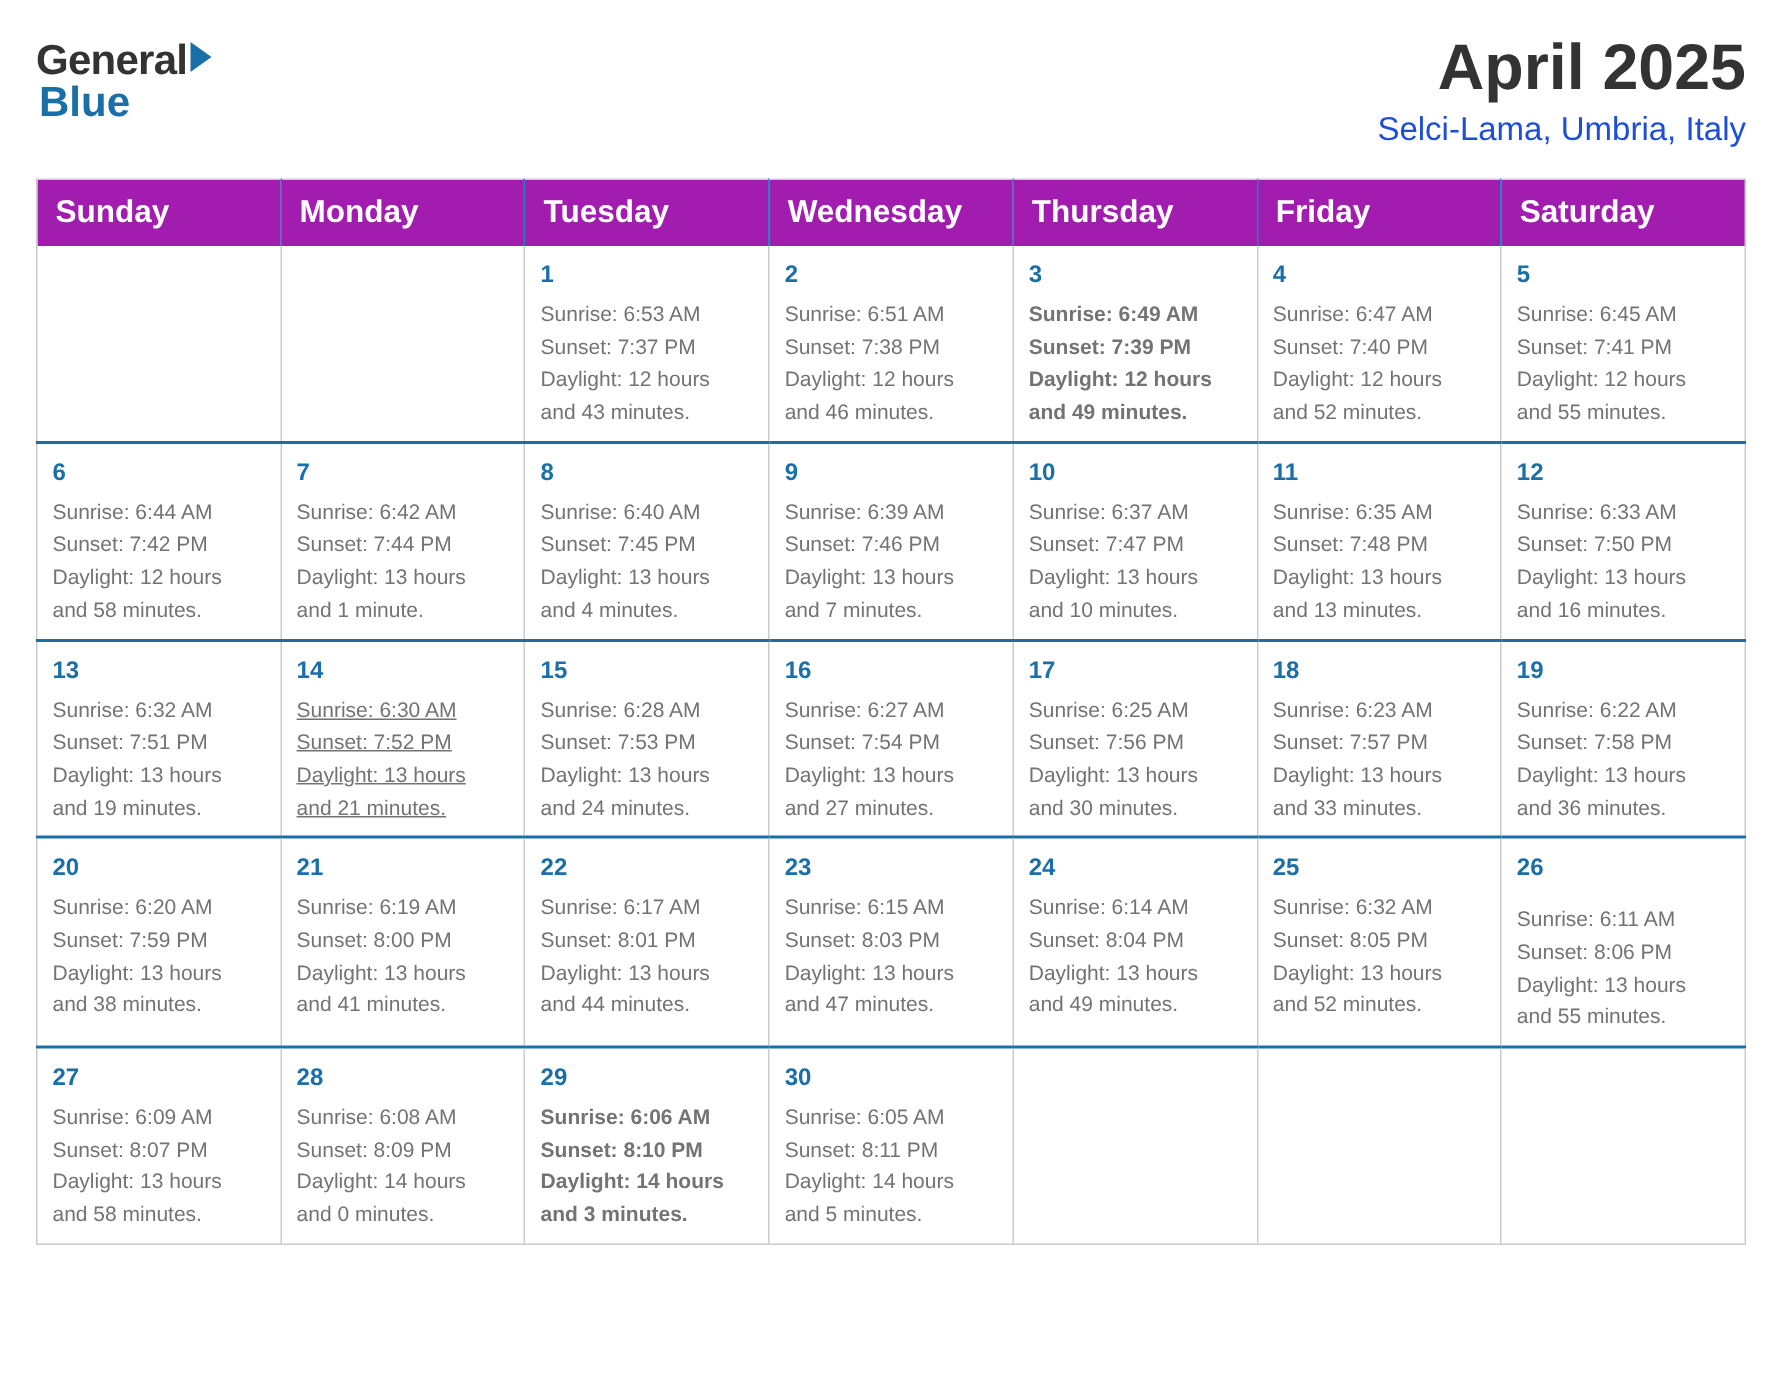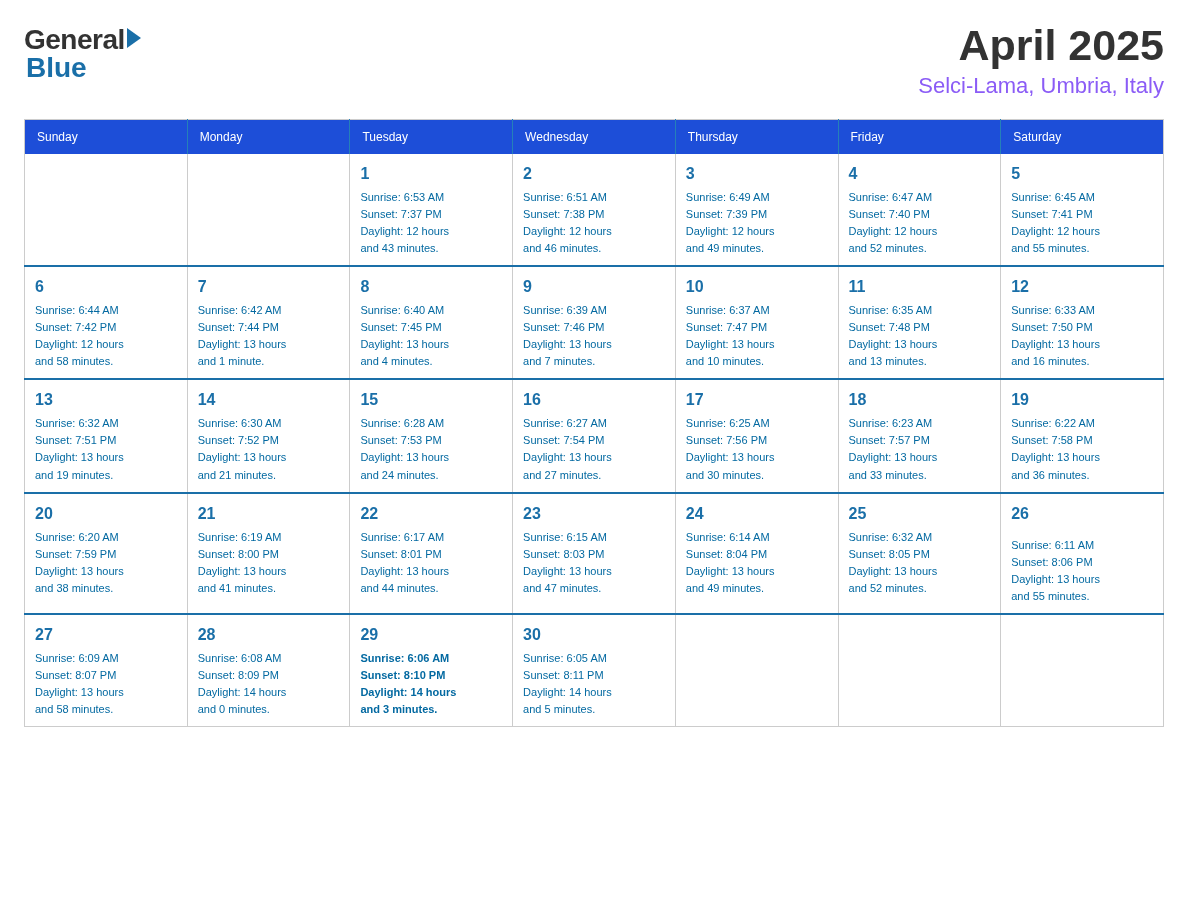--- a/index.html
+++ b/index.html
@@ -51,35 +51,35 @@
       text-align: right;
     }
     .month-title {
       font-size: 43px;
       font-weight: bold;
       color: #333;
       line-height: 1;
     }
     .location-title {
       font-size: 22px;
-      color: #8b5cf6;
+      color: #1d4ed8;
       margin-top: 6px;
     }
     .calendar {
       width: 100%;
       border-collapse: collapse;
       border: 1px solid #ccc;
     }
     .calendar th {
-      background-color: #1d4ed8;
+      background-color: #a21caf;
       color: #fff;
       padding: 10px 12px;
       text-align: left;
-      font-size: 12px;
-      font-weight: normal;
+      font-size: 21px;
+      font-weight: bold;
       border-right: 1px solid #2580b8;
     }
     .calendar th:last-child {
       border-right: none;
     }
     .calendar td {
       vertical-align: top;
       padding: 8px 10px;
       border: 1px solid #ccc;
       width: calc(100% / 7);
@@ -92,22 +92,22 @@
       background: #fff;
     }
     .day-number {
       font-size: 16px;
       font-weight: bold;
       color: #1a6fa8;
       display: block;
       margin-bottom: 3px;
     }
     .day-info {
-      color: #0369a1;
-      font-size: 11px;
+      color: #737373;
+      font-size: 14px;
       line-height: 1.55;
     }
     .calendar tbody tr td {
       border-top: 2px solid #1a6fa8;
     }
     .calendar tbody tr:first-child td {
       border-top: none;
     }
   </style>
 </head>
@@ -152,21 +152,21 @@
         </td>
         <td>
           <span class="day-number">2</span>
           <div class="day-info" style="white-space: pre-line;">Sunrise: 6:51 AM
 Sunset: 7:38 PM
 Daylight: 12 hours
 and 46 minutes.</div>
         </td>
         <td>
           <span class="day-number">3</span>
-          <div class="day-info" style="white-space: pre-line;">Sunrise: 6:49 AM
+          <div class="day-info" style="white-space: pre-line; font-weight: bold;">Sunrise: 6:49 AM
 Sunset: 7:39 PM
 Daylight: 12 hours
 and 49 minutes.</div>
         </td>
         <td>
           <span class="day-number">4</span>
           <div class="day-info" style="white-space: pre-line;">Sunrise: 6:47 AM
 Sunset: 7:40 PM
 Daylight: 12 hours
 and 52 minutes.</div>
@@ -233,21 +233,21 @@
       <tr>
         <td>
           <span class="day-number">13</span>
           <div class="day-info" style="white-space: pre-line;">Sunrise: 6:32 AM
 Sunset: 7:51 PM
 Daylight: 13 hours
 and 19 minutes.</div>
         </td>
         <td>
           <span class="day-number">14</span>
-          <div class="day-info" style="white-space: pre-line;">Sunrise: 6:30 AM
+          <div class="day-info" style="white-space: pre-line; text-decoration: underline;">Sunrise: 6:30 AM
 Sunset: 7:52 PM
 Daylight: 13 hours
 and 21 minutes.</div>
         </td>
         <td>
           <span class="day-number">15</span>
           <div class="day-info" style="white-space: pre-line;">Sunrise: 6:28 AM
 Sunset: 7:53 PM
 Daylight: 13 hours
 and 24 minutes.</div>

